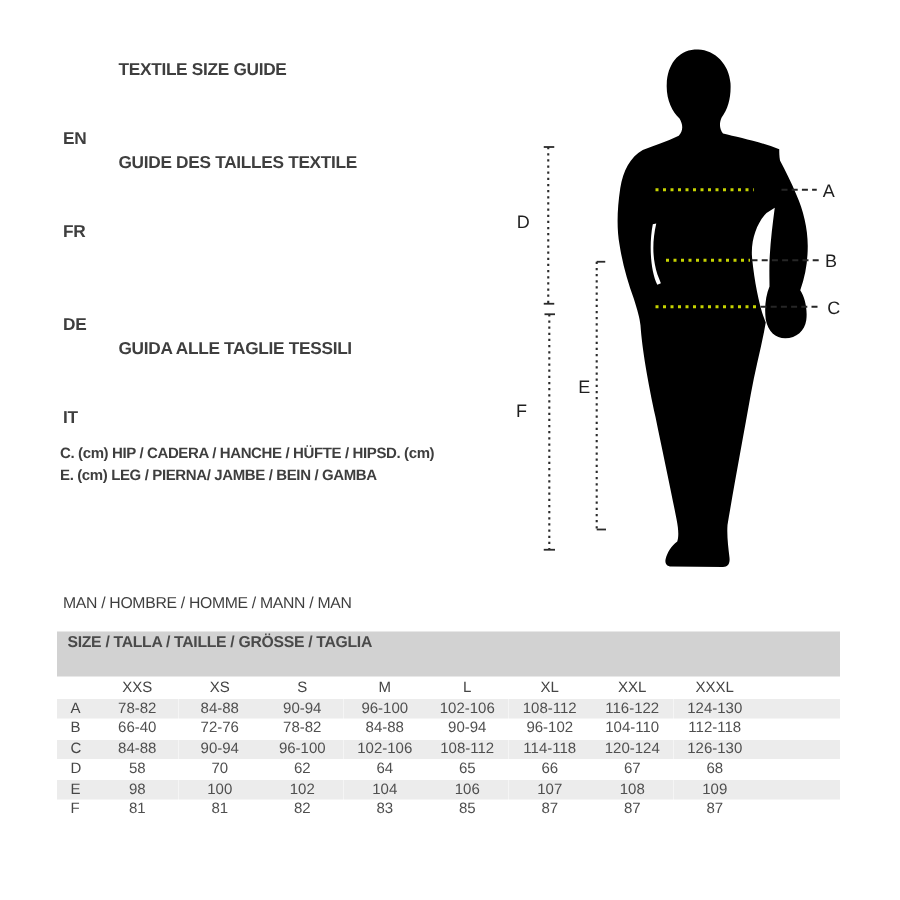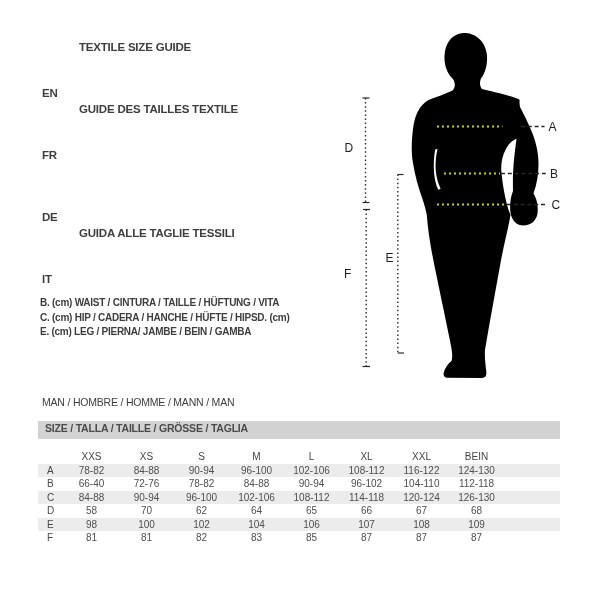--- a/index.html
+++ b/index.html
@@ -29,23 +29,23 @@
   .measure-dash{stroke:#262626;stroke-width:1.3;fill:none;stroke-dasharray:4 2.8;}
   .vline{stroke:#2b2b2b;stroke-width:1.4;fill:none;stroke-dasharray:1.5 2.6;}
   .tick{stroke:#2b2b2b;stroke-width:1.2;fill:none;}
   .fig-label{font-family:"Liberation Sans",sans-serif;font-size:12px;fill:#1f1f1f;}
   
   .legend{position:absolute;left:40px;top:296px;}
   .legend-line{font-size:10px;font-weight:bold;line-height:14.55px;letter-spacing:-0.25px;color:var(--ink);white-space:nowrap;}
   .gender-line{position:absolute;left:42px;top:396px;font-size:10.5px;font-weight:normal;letter-spacing:-0.2px;color:var(--ink);white-space:nowrap;}
   
   .table-wrap{position:absolute;left:38px;top:421px;width:522px;}
-  .table-title{background:var(--table-header-bg);height:18px;line-height:14px;padding-left:7px;
+  .table-title{background:var(--table-header-bg);height:30px;line-height:14px;padding-left:7px;
     font-size:10.5px;font-weight:bold;letter-spacing:-0.2px;color:#4a4a4a;}
-  table{width:100%;border-collapse:collapse;table-layout:fixed;margin-top:11px;}
+  table{width:100%;border-collapse:collapse;table-layout:fixed;margin-top:1px;}
   col.c-label{width:26px;}
   col.c-size{width:55px;}
   col.c-fill{width:auto;}
   td{height:13.5px;font-size:10px;line-height:13.5px;text-align:center;color:#4f4f4f;
      white-space:nowrap;overflow:hidden;padding:0;}
   tr.head-row td{color:#454545;}
   td.row-label{text-align:left;padding-left:9px;color:#474747;}
   tr.stripe{background:var(--row-stripe);}
 </style>
 </head>
@@ -139,21 +139,20 @@
 
   <text class="fig-label" x="548.5" y="131">A</text>
   <text class="fig-label" x="550" y="178">B</text>
   <text class="fig-label" x="551.5" y="209">C</text>
   <text class="fig-label" x="344.5" y="152">D</text>
   <text class="fig-label" x="385.5" y="262">E</text>
   <text class="fig-label" x="344" y="278">F</text>
 </svg>
 
 <div class="legend">
-  <div class="legend-line">B. (cm) WAIST / CINTURA / TAILLE / HÜFTUNG / VITA</div>
   <div class="legend-line">C. (cm) HIP / CADERA / HANCHE / HÜFTE / HIPSD. (cm)</div>
   <div class="legend-line">E. (cm) LEG / PIERNA/ JAMBE / BEIN / GAMBA</div>
 </div>
 <div class="gender-line">MAN / HOMBRE / HOMME / MANN / MAN</div>
 
 <div class="table-wrap">
   <div class="table-title">SIZE / TALLA / TAILLE / GRÖSSE / TAGLIA</div>
   <table>
     <colgroup>
       <col class="c-label">
@@ -170,21 +169,21 @@
     <tbody>
     <tr class="head-row">
       <td class="row-label"></td>
       <td>XXS</td>
       <td>XS</td>
       <td>S</td>
       <td>M</td>
       <td>L</td>
       <td>XL</td>
       <td>XXL</td>
-      <td>BEIN</td>
+      <td>XXXL</td>
       <td></td>
     </tr>
     <tr class="stripe">
       <td class="row-label">A</td>
       <td>78-82</td>
       <td>84-88</td>
       <td>90-94</td>
       <td>96-100</td>
       <td>102-106</td>
       <td>108-112</td>

